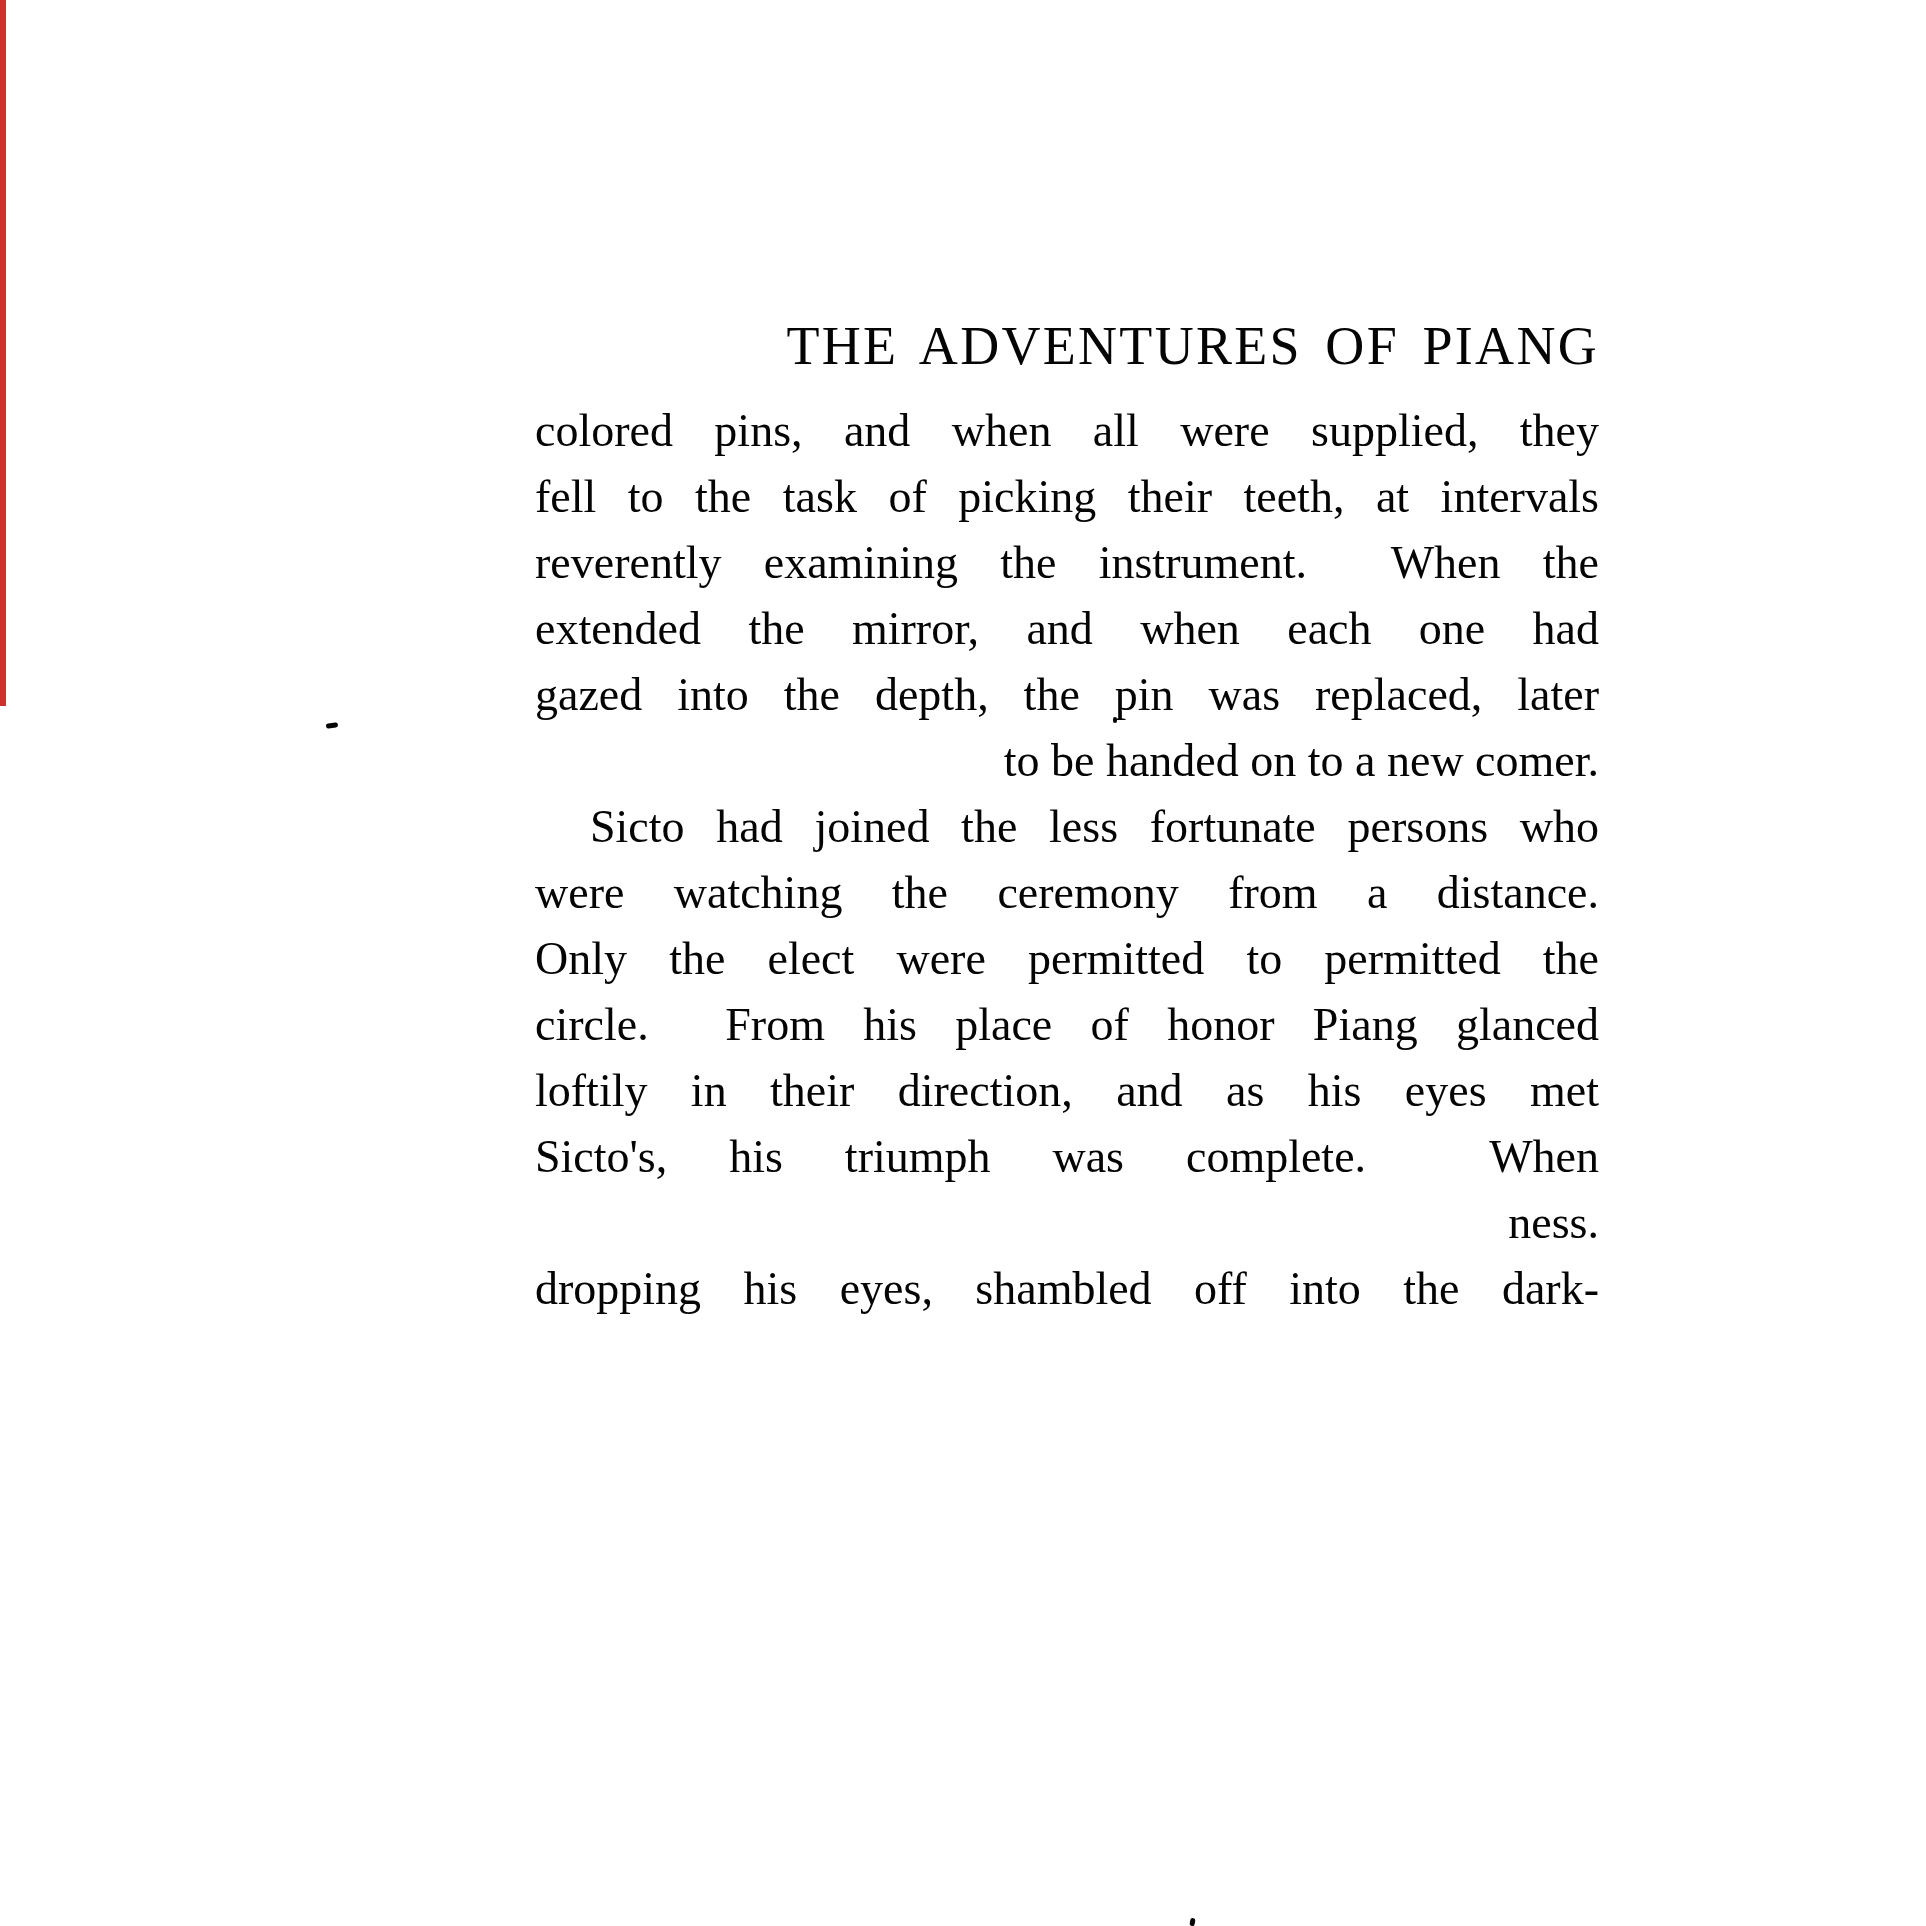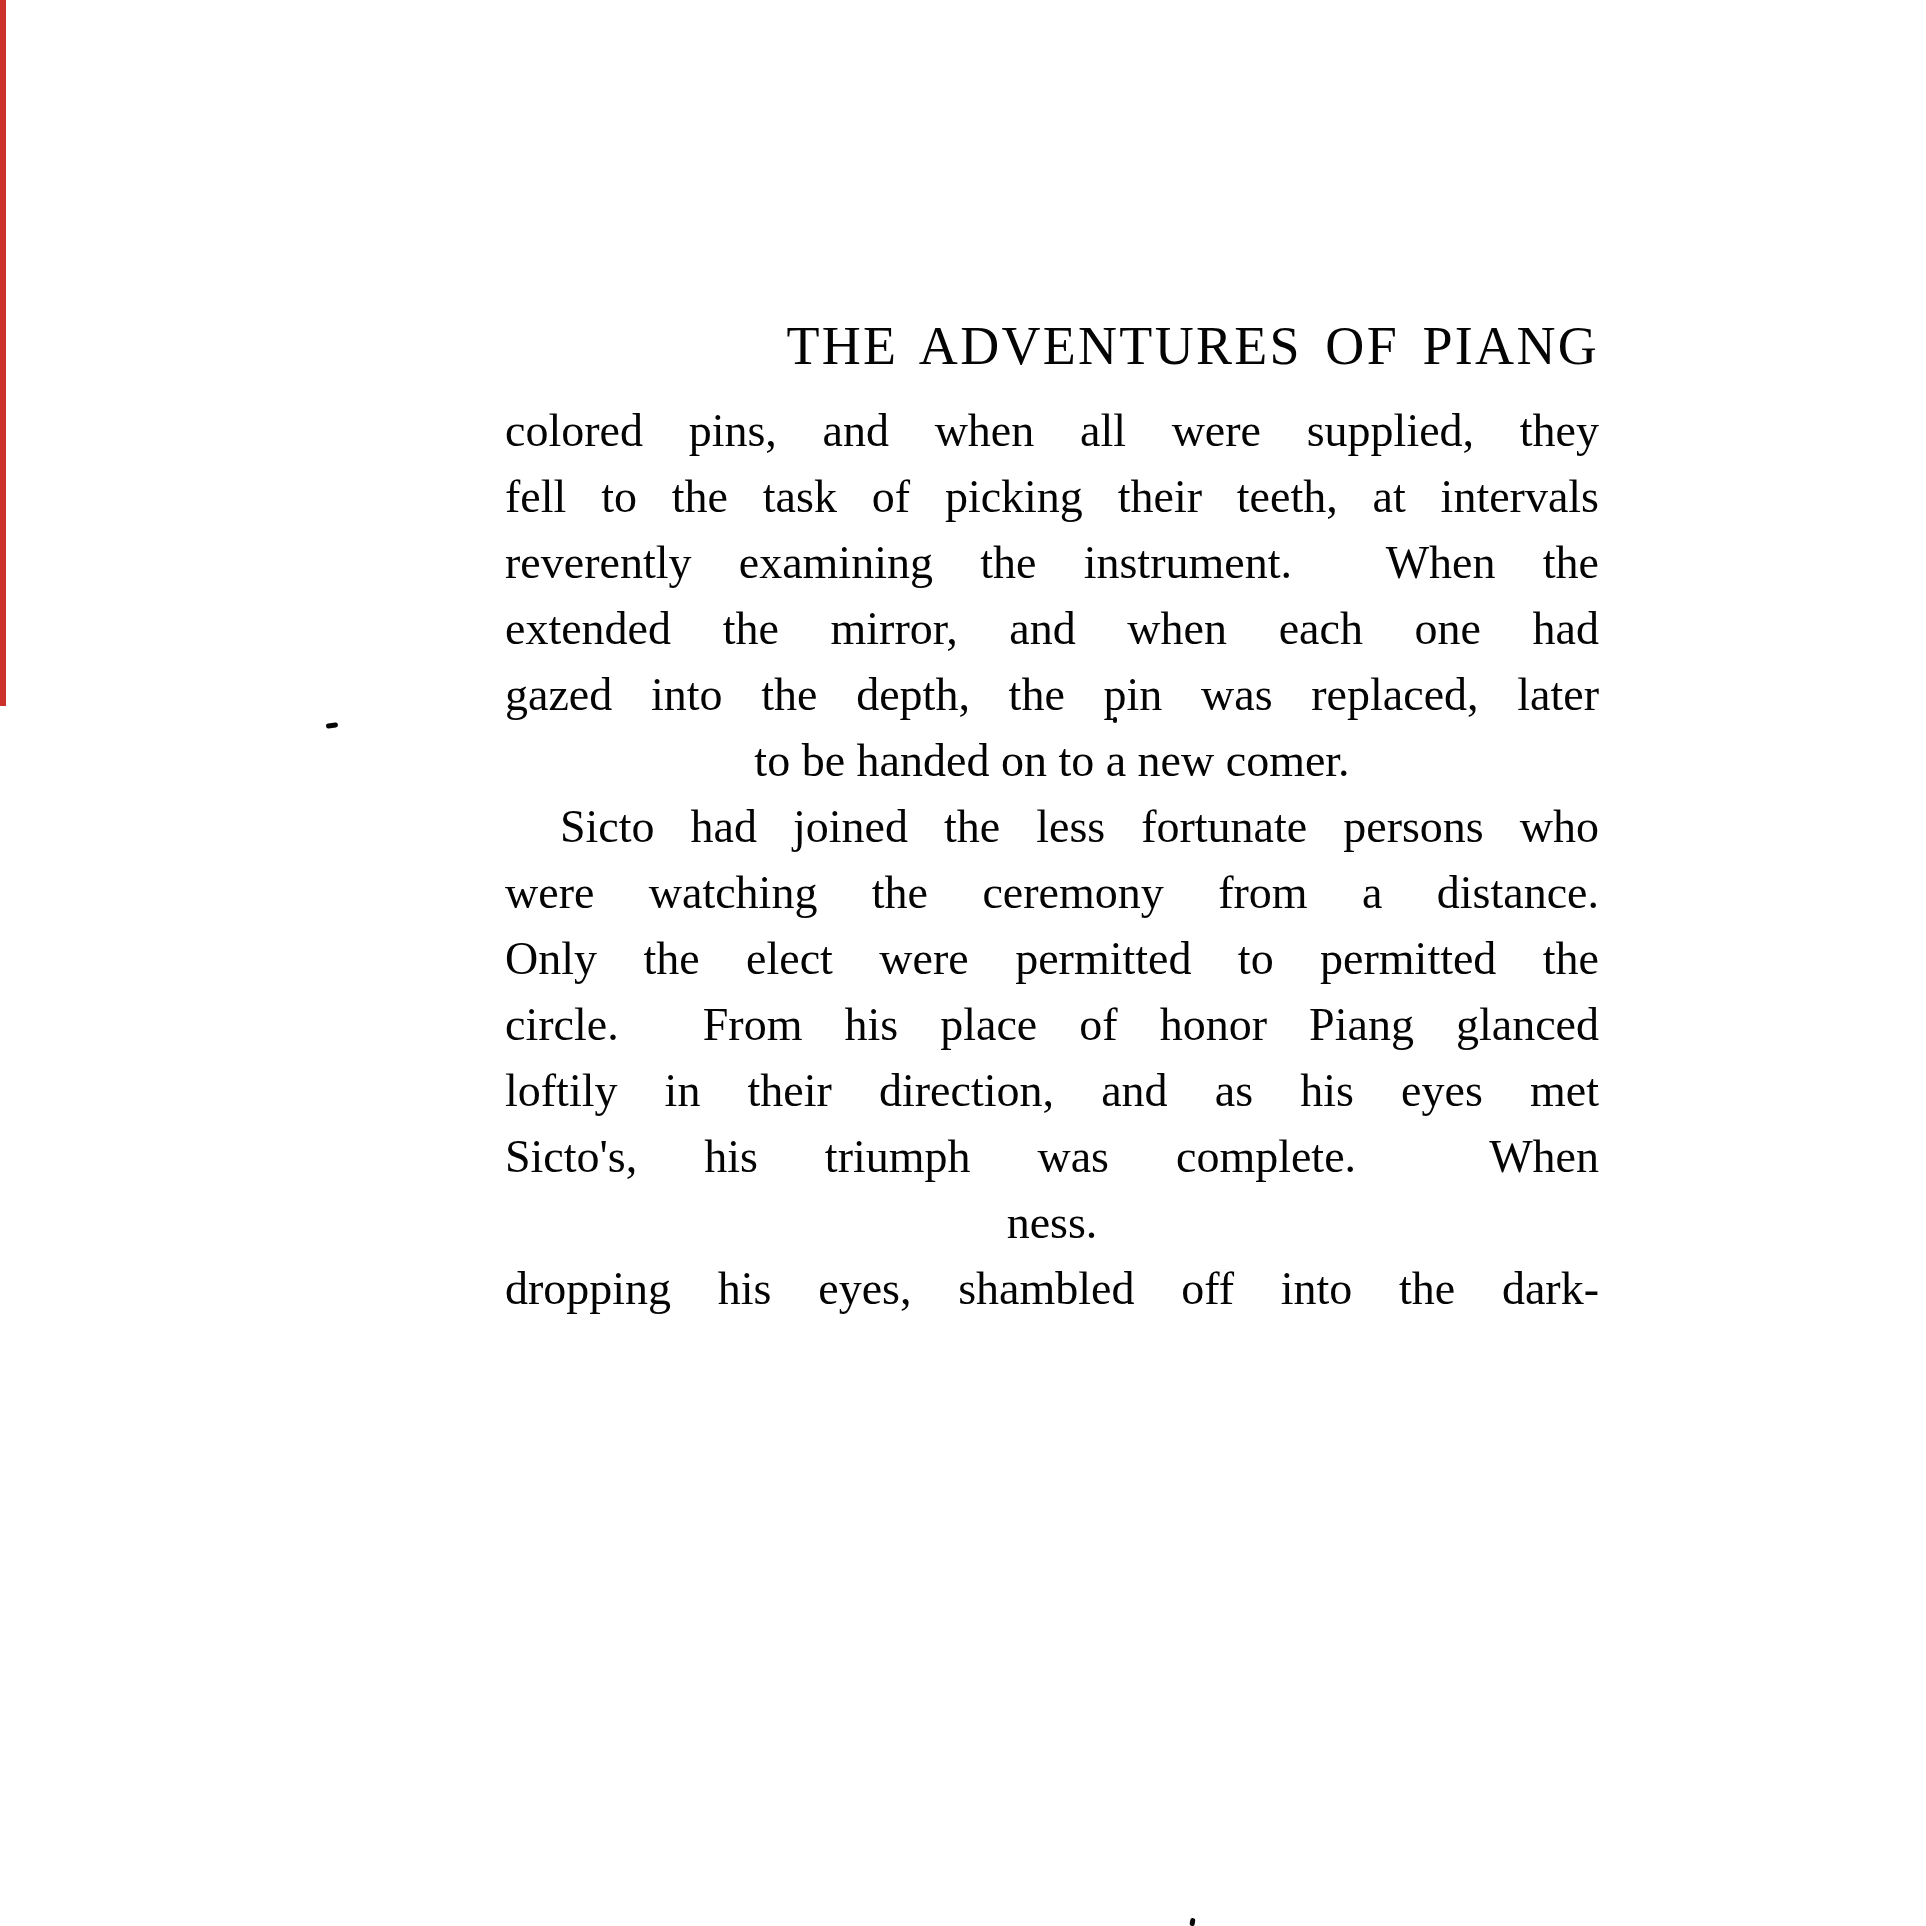--- a/index.html
+++ b/index.html
@@ -29,25 +29,26 @@
   }
   .body-text {
     position: absolute;
     left: 505px; top: 398px; width: 1094px;
     font-size: 46px;
     line-height: 66px;
   }
   .paragraph { margin: 0; }
   .line {
     white-space: pre-wrap;
-    text-align: center;
+    text-align: right;
   }
   .line.just {
     text-align: justify;
     text-align-last: justify;
+    margin-left: 30px;
   }
   .line.indent { text-indent: 55px; }
   .speck {
     position: absolute;
     background: #070707;
   }
   .speck-dash   { left: 326px;  top: 723px; width: 11.6px; height: 5px; border-radius: 2.3px; transform: rotate(-8deg); }
   .speck-dot-a  { left: 1113px; top: 717px; width: 3.9px; height: 5.8px; border-radius: 1.9px; }
   .speck-dot-b  { left: 1190px; top: 1918px; width: 4.6px; height: 7.7px; border-radius: 2.3px; transform: rotate(10deg); }
 </style>

